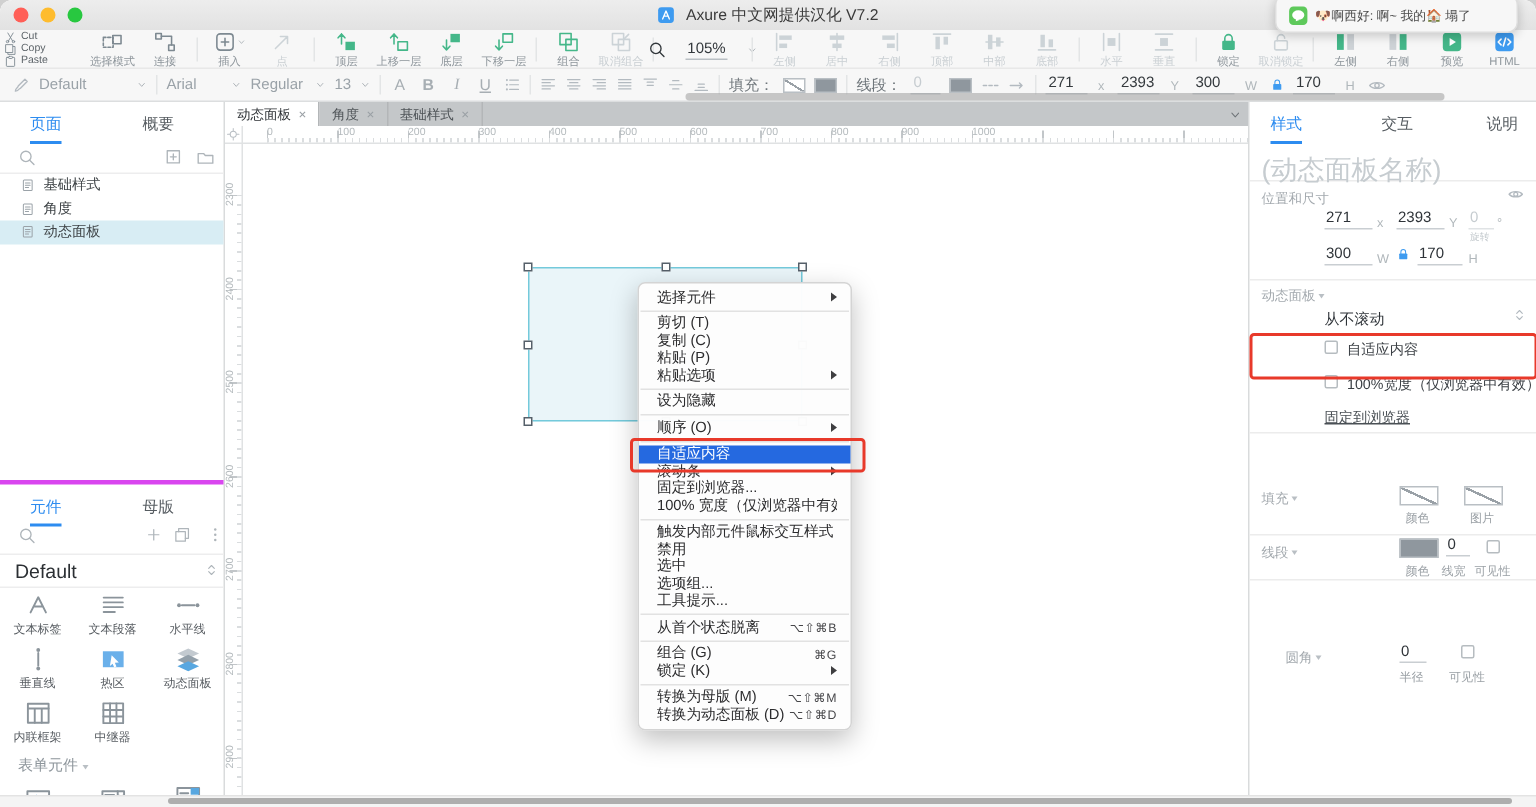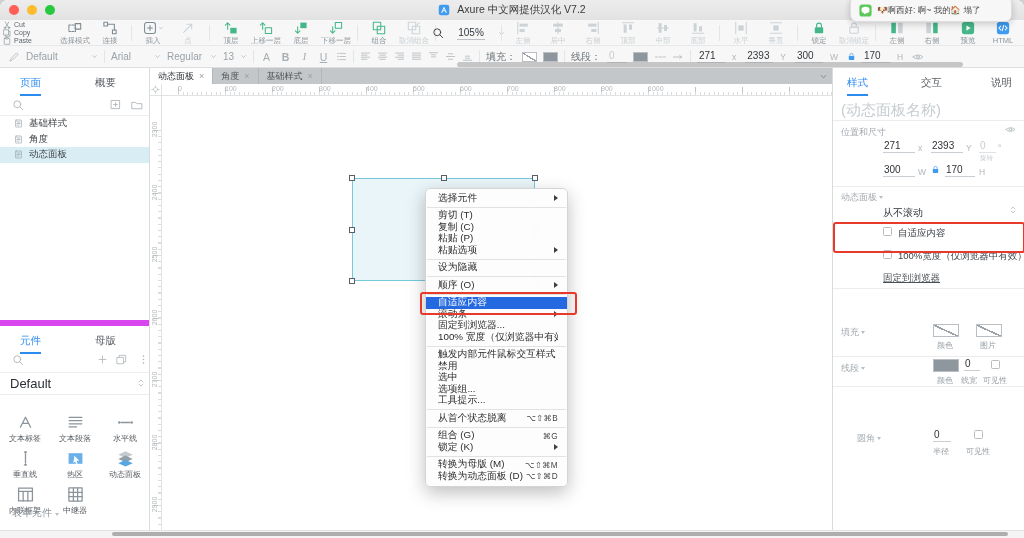--- a/index.html
+++ b/index.html
@@ -50,24 +50,24 @@
   .ptab{position:absolute;font-size:10.5px;color:#565c61;cursor:default}
   .ptab.on{color:#2d8cf0}
   .ptab.on::after{content:"";position:absolute;left:0;right:0;bottom:-6px;height:2px;background:#2d8cf0}
   .hdiv{position:absolute;left:0;right:0;height:1px;background:#ededee}
   .sideic{position:absolute;color:#aeb5ba;display:flex}
   .pages-panel{position:absolute;left:0;top:0;right:0;height:252px}
   .page-list{position:absolute;left:0;right:0;top:48px}
   .page-row{height:15.5px;display:flex;align-items:center;gap:6px;padding-left:14px;font-size:9.5px;color:#3f4447;cursor:default}
   .page-row.sel{background:#d8edf4}
   .page-row .ic{color:#9aa2a8;display:flex}
-  .widgets-panel{position:absolute;left:0;top:252px;right:0;bottom:0;border-top:6px solid #d946ef}
+  .widgets-panel{position:absolute;left:0;top:252px;right:0;bottom:0;border-top:3px solid #d946ef}
   .wp-default-lb{position:absolute;left:10px;top:50px;font-size:13px;color:#2b2f33}
   .wp-grid{position:absolute;left:0;top:70px;width:150px;display:grid;grid-template-columns:50px 50px 50px;grid-auto-rows:36px}
-  .wcell{display:flex;flex-direction:column;align-items:center;justify-content:flex-start;gap:2px;padding-top:18px;cursor:default}
+  .wcell{display:flex;flex-direction:column;align-items:center;justify-content:flex-start;gap:2px;padding-top:2px;cursor:default}
   .wcell .ic{color:#8b949b;display:flex}
   .wcell .lb{font-size:8px;color:#565b60;white-space:nowrap}
   .wp-form-header{position:absolute;left:12px;top:180px;font-size:10px;color:#8d959b}
   .wp-form-row{position:absolute;left:0;top:198px;width:150px;display:flex}
   .wp-form-row .wcell{width:50px}
   
   .center{position:absolute;left:150px;right:192px;top:0;bottom:0}
   .doc-tabs{position:absolute;left:0;right:0;top:0;height:16px;background:#c4c7c9;display:flex;align-items:stretch}
   .dtab{display:flex;align-items:center;gap:5px;padding:0 8px;font-size:9px;color:#4e5357;border-right:1px solid #b3b6b8;cursor:default}
   .dtab.active{background:#fff;color:#2b2f33}
@@ -818,21 +818,21 @@
             </div>
         </div>
       </div>
     </div>
 
     <div class="right-panel">
       <span class="ptab on" style="left:14px;top:8px">样式</span>
       <span class="ptab" style="left:88px;top:8px">交互</span>
       <span class="ptab" style="left:158px;top:8px">说明</span>
       <div class="rp-sec" style="top:26px;height:26px">
-        <span style="position:absolute;left:8px;top:7px;font-size:15px;color:#c6ccd0">(动态面板名称)</span>
+        <span style="position:absolute;left:8px;top:7px;font-size:18px;color:#c6ccd0">(动态面板名称)</span>
       </div>
       <div class="rp-sec" style="top:52px;height:66px">
         <span class="rp-h" style="left:8px;top:6px">位置和尺寸</span>
         <span class="rp-icon" style="right:8px;top:4px">
             <svg viewBox="0 0 16 16" width="11" height="11" fill="none" stroke="currentColor" stroke-width="1.2" stroke-linecap="round" stroke-linejoin="round">
               <path d="M1.5 8 C4.2 4.6 11.8 4.6 14.5 8 C11.8 11.4 4.2 11.4 1.5 8 Z"></path>
               <circle cx="8" cy="8" r="1.9"></circle>
             </svg>
           </span>
         <span class="rp-val" style="left:50px;top:20px;width:30px">271</span>

